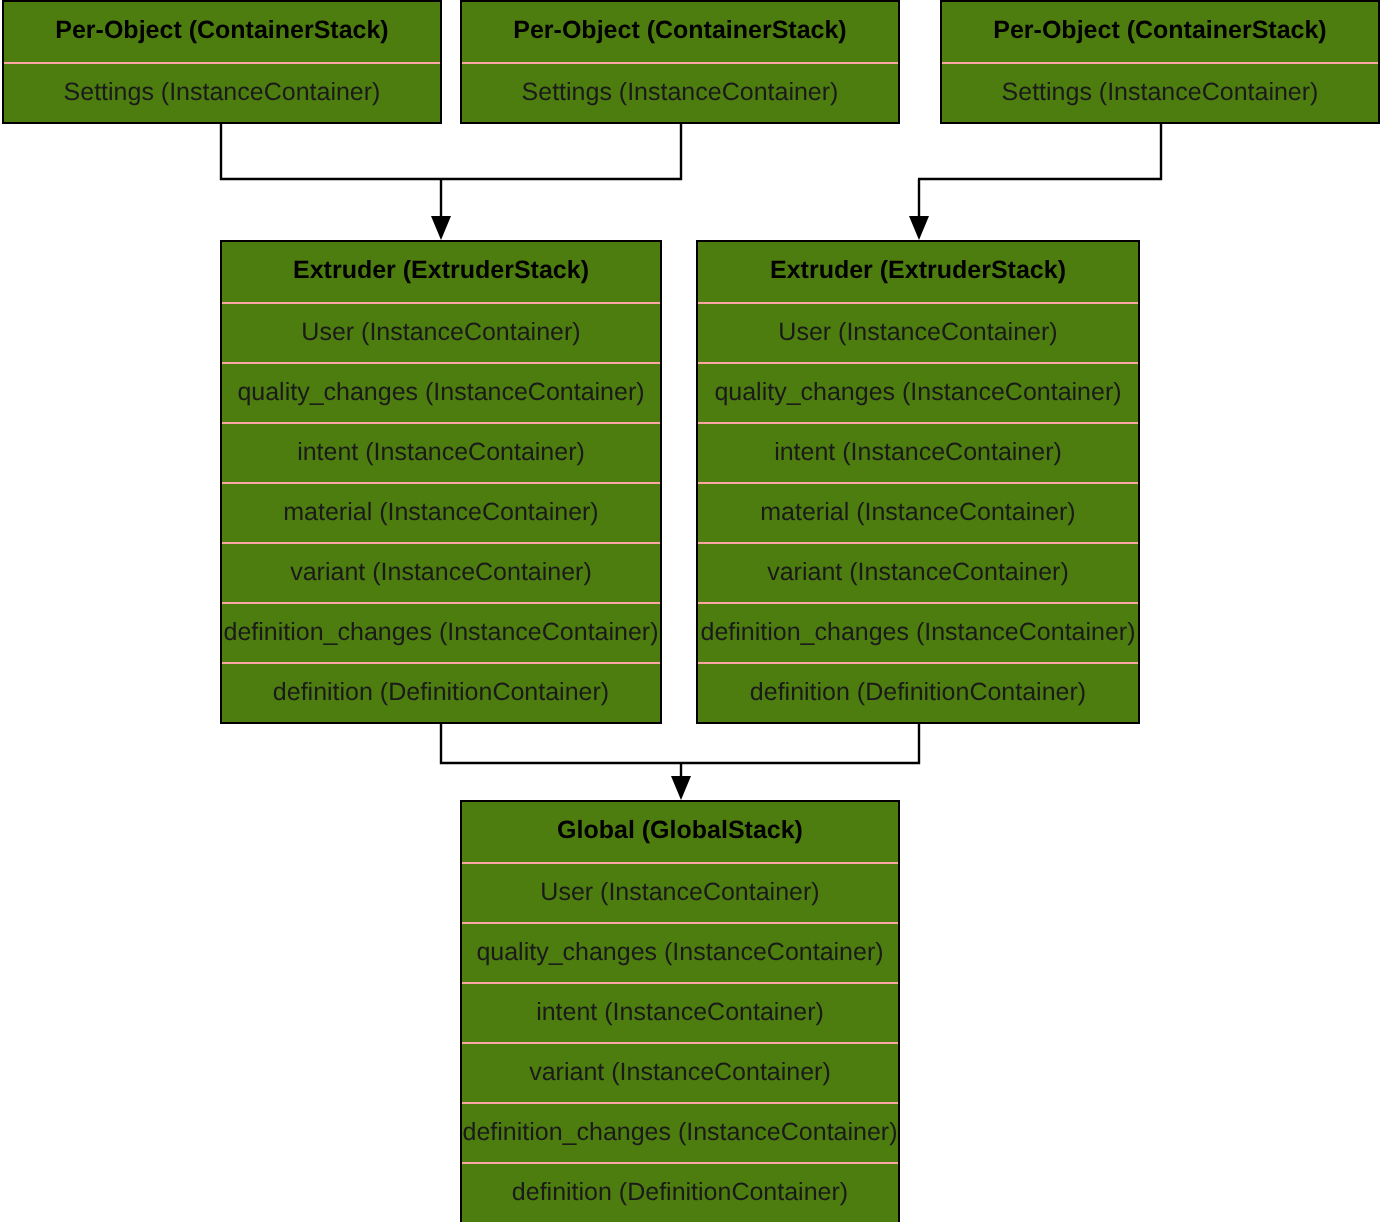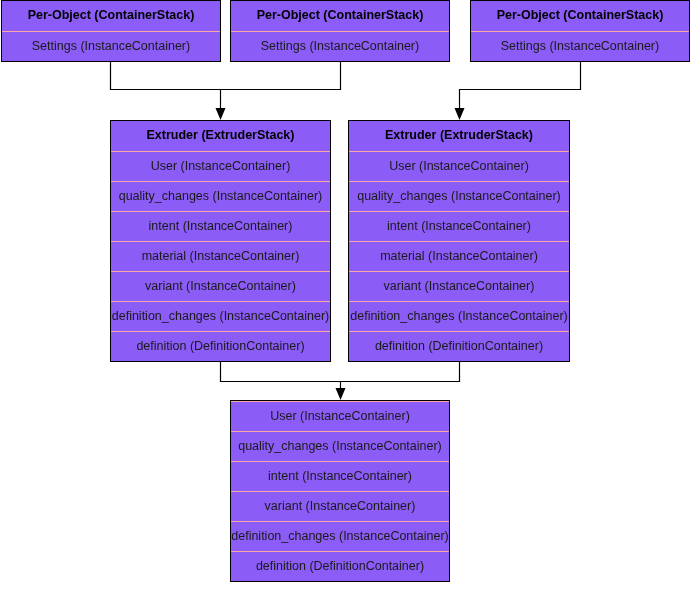--- a/index.html
+++ b/index.html
@@ -17,21 +17,21 @@
   }
   #diagram {
     position: absolute;
     left: 0; top: 0;
     width: 691px;
     height: 611px;
   }
   .node {
     position: absolute;
     box-sizing: border-box;
-    background: #8b5cf6;
+    background: #4d7c0f;
     border: 1px solid #000000;
     display: flex;
     flex-direction: column;
     justify-content: space-between;
   }
   .row {
     box-sizing: border-box;
     height: 30px;
     line-height: 28px;
     text-align: center;
@@ -117,20 +117,21 @@
     <div class="row">User (InstanceContainer)</div>
     <div class="row">quality_changes (InstanceContainer)</div>
     <div class="row">intent (InstanceContainer)</div>
     <div class="row">material (InstanceContainer)</div>
     <div class="row">variant (InstanceContainer)</div>
     <div class="row">definition_changes (InstanceContainer)</div>
     <div class="row">definition (DefinitionContainer)</div>
   </div>
 
   <div class="node" style="left:230px; top:400px; width:220px;">
+    <div class="row header">Global (GlobalStack)</div>
     <div class="row">User (InstanceContainer)</div>
     <div class="row">quality_changes (InstanceContainer)</div>
     <div class="row">intent (InstanceContainer)</div>
     <div class="row">variant (InstanceContainer)</div>
     <div class="row">definition_changes (InstanceContainer)</div>
     <div class="row">definition (DefinitionContainer)</div>
   </div>
 
 </div>
 

